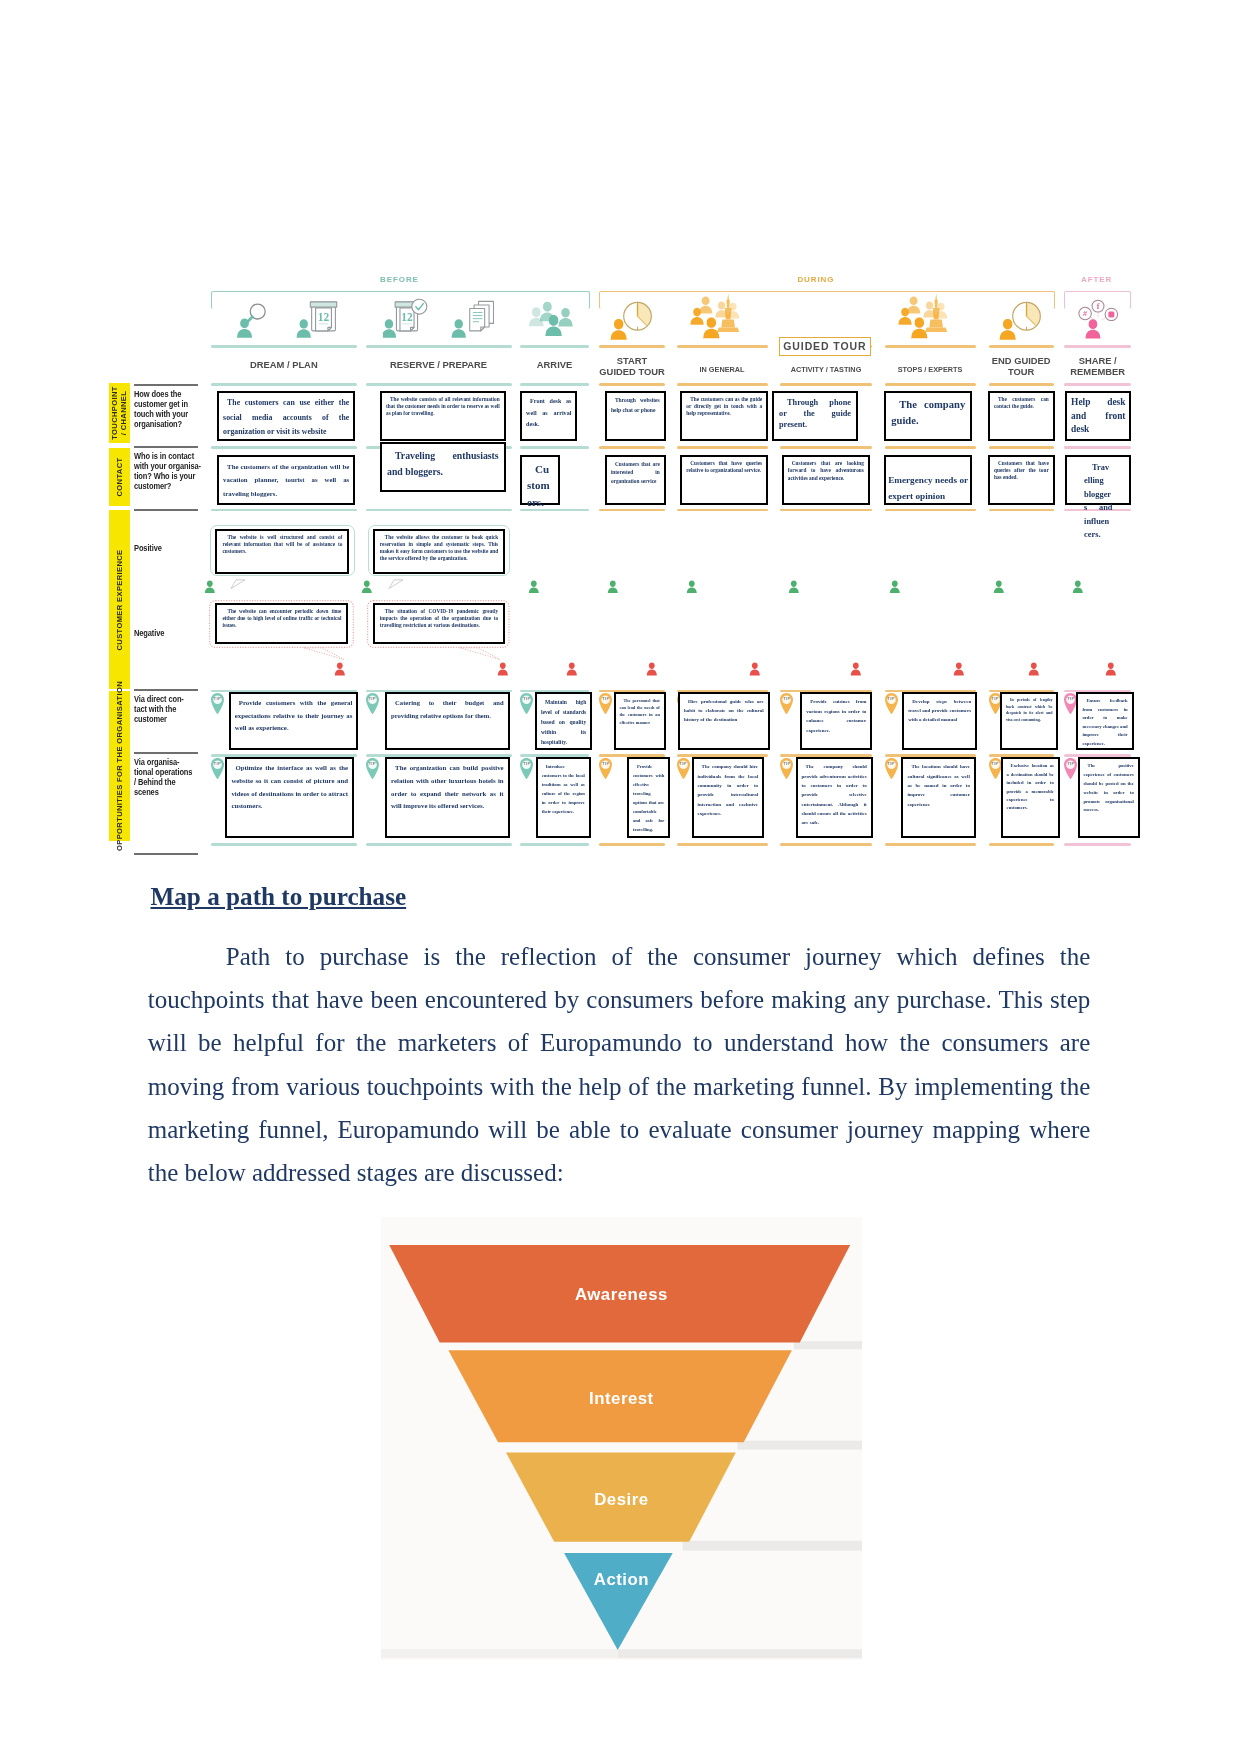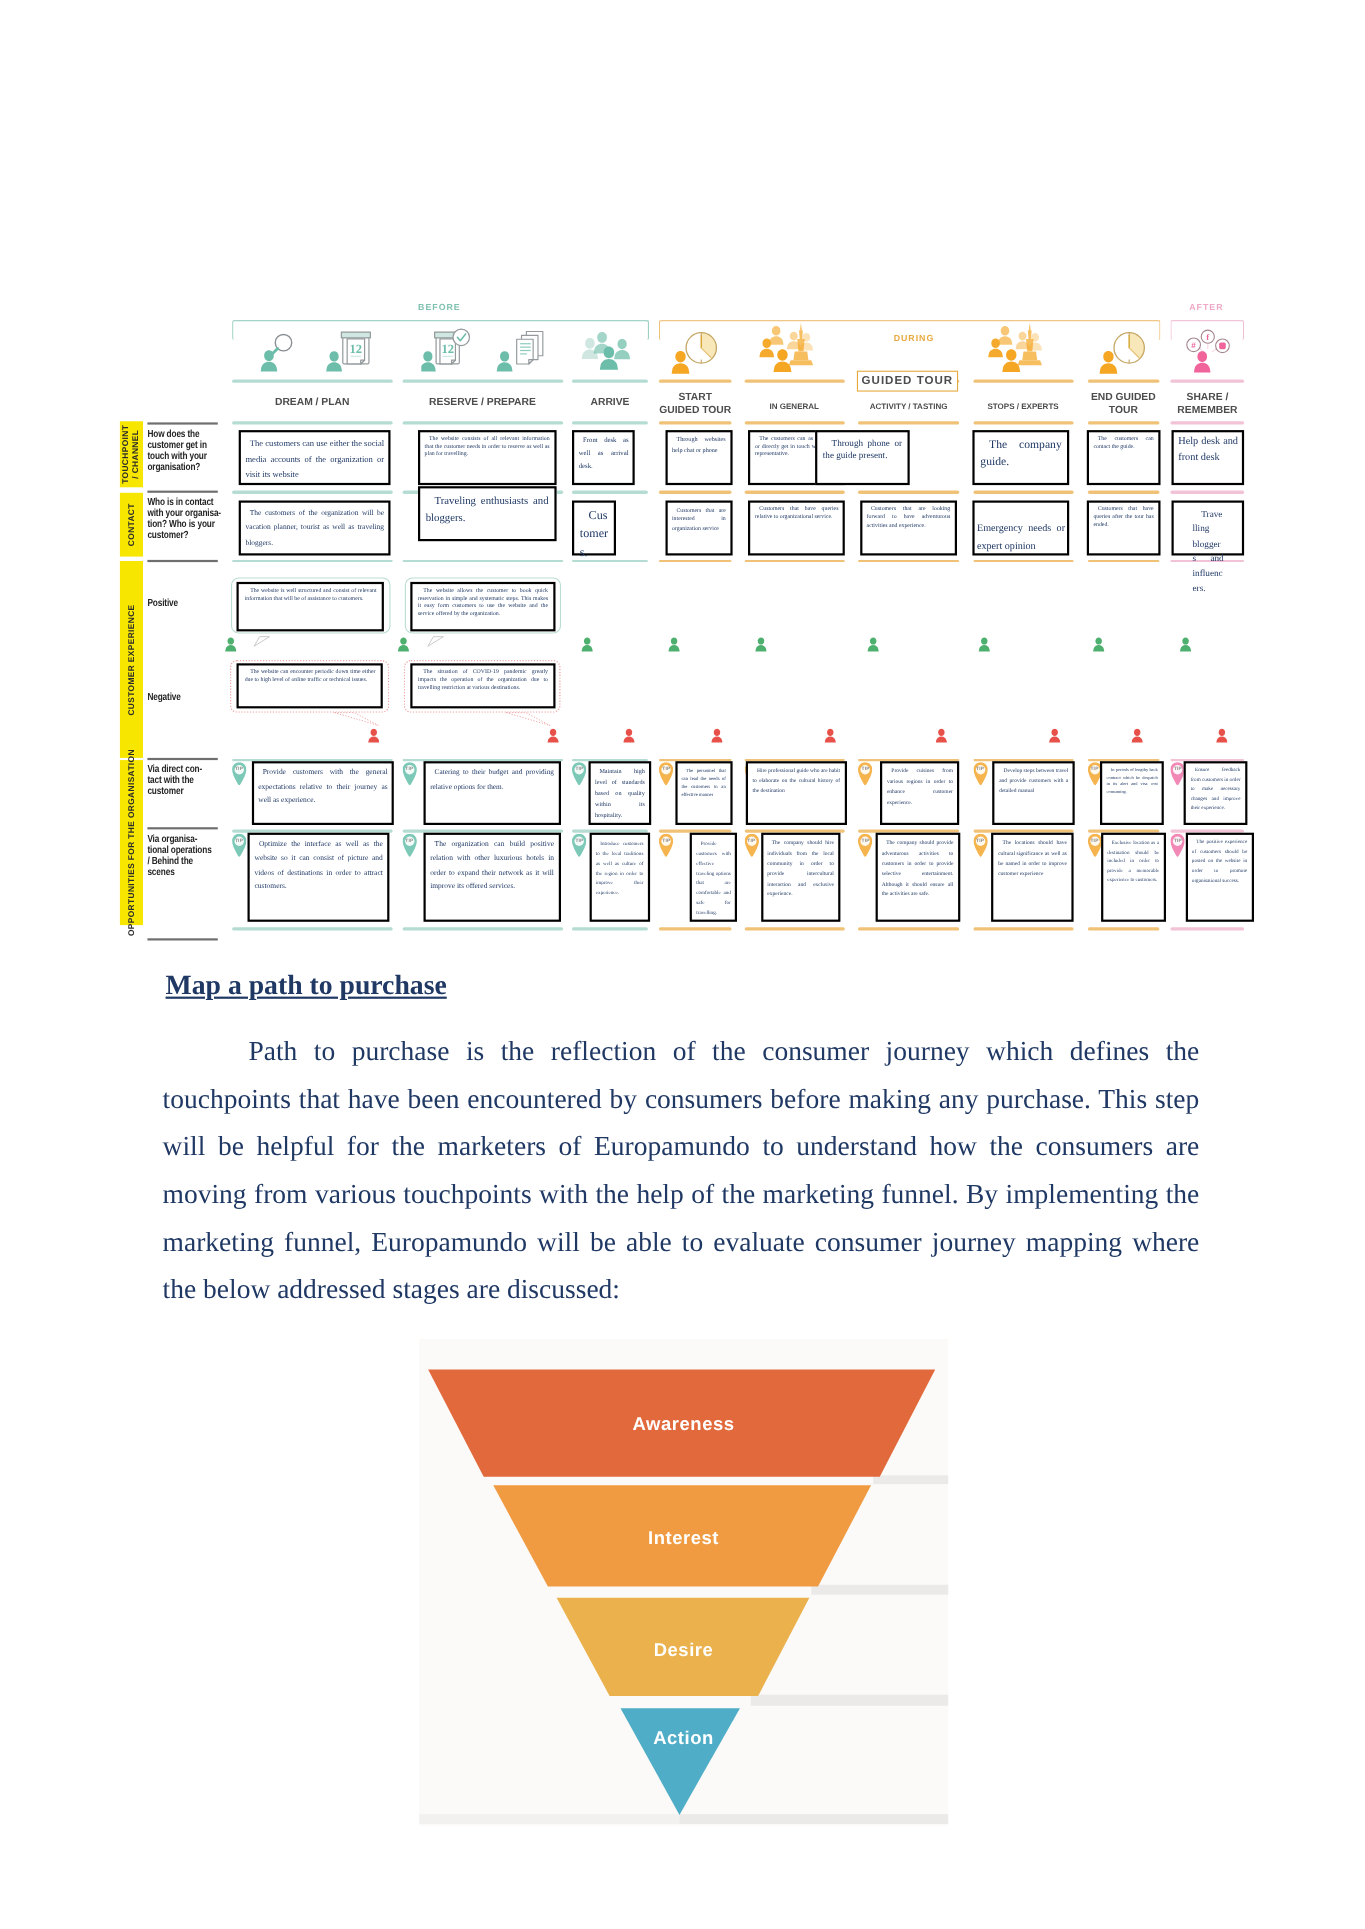--- a/index.html
+++ b/index.html
@@ -17,21 +17,21 @@
   .coltitle{position:absolute;font-weight:bold;color:#4c4c4c;text-align:center;line-height:1.18;}
 
   .sideband{position:absolute;background:#f7e600;}
   .sideband span{position:absolute;left:50%;top:50%;transform:translate(-50%,-50%) rotate(-90deg);
      white-space:nowrap;font-size:7.6px;font-weight:bold;color:#2b2b2b;letter-spacing:.35px;}
   .rowrule{position:absolute;height:2.2px;background:#6f6f6f;}
   .rowlabel{position:absolute;font-size:9.4px;font-weight:bold;color:#242424;line-height:9.9px;letter-spacing:-0.15px;transform-origin:0 0;transform:scaleX(0.80);}
 
   .cellline{position:absolute;height:2.6px;border-radius:2px;}
   .cbox{position:absolute;background:#fff;border:2.3px solid #000;box-sizing:border-box;}
-  .cbox p{margin:0;color:#1f3864;text-align:justify;font-family:"Liberation Serif",serif;overflow-wrap:anywhere;}
+  .cbox p{margin:0;color:#1f3864;text-align:justify;font-family:"Liberation Serif",serif;overflow-wrap:anywhere;font-weight:bold;}
 
   .bubble{position:absolute;box-sizing:border-box;border:1.3px solid #b9ddcf;border-radius:7px;background:#fff;}
   .bubble-neg{position:absolute;box-sizing:border-box;border-radius:7px;background:#fff;}
 
   .tippin{position:absolute;}
   .tippin .tiptxt{position:absolute;left:0;top:3.6px;width:100%;text-align:center;font-size:4.4px;font-weight:bold;color:#8a8a8a;letter-spacing:.2px;}
 
   .guided{position:absolute;border:1.4px solid #e8a93c;background:#fff;box-sizing:border-box;
      font-weight:bold;color:#4c4c4c;text-align:center;letter-spacing:.9px;}
 
@@ -46,21 +46,21 @@
   #funnel .lbl{position:absolute;font-family:"Liberation Sans",sans-serif;color:#fff;font-weight:bold;
      text-align:center;font-size:16.8px;letter-spacing:.5px;}
 </style>
 </head>
 <body>
 
 <div class="page">
   <div id="jmap">
       <div class="phase-label" style="left:210.8px;top:274.5px;width:377.3px;color:#7fc0ae;">BEFORE</div>
       <div class="bracket" style="left:210.8px;top:290.5px;width:377.3px;height:17px;border-color:#9ccfc2;"></div>
-      <div class="phase-label" style="left:604px;top:274.5px;width:453.79999999999995px;color:#e7a93e;margin-top:28px;">DURING</div>
+      <div class="phase-label" style="left:589px;top:274.5px;width:453.79999999999995px;color:#e7a93e;">DURING</div>
       <div class="bracket" style="left:599.3px;top:290.5px;width:453.79999999999995px;height:17px;border-color:#efc07a;"></div>
       <div class="phase-label" style="left:1064.4px;top:274.5px;width:64.59999999999991px;color:#efa9c6;">AFTER</div>
       <div class="bracket" style="left:1064.4px;top:290.5px;width:64.59999999999991px;height:17px;border-color:#f0bfd4;"></div>
       <div class="abs" style="left:227.8px;top:297px;width:48px;height:44px;"><svg viewBox="0 0 100 100" width="100%" height="100%">
           <circle cx="63" cy="33" r="17" fill="none" stroke="#8a8f93" stroke-width="2.9"></circle>
           <path d="M51 45 L41 55" stroke="#6cbda9" stroke-width="6" stroke-linecap="round" fill="none"></path>
           <g transform="translate(-8,29) scale(0.82)">
             <g opacity="1" fill="#6cbda9">
               <path d="M50 24c-6.6 0-12 5.4-12 12v3c0 6.6 5.4 12 12 12s12-5.4 12-12v-3c0-6.6-5.4-12-12-12z"></path>
               <path d="M50 53c-9.9 0-18.2 6.7-19.5 15.6L29 77.5h42l-1.5-8.9C68.2 59.7 59.9 53 50 53z"></path>
@@ -376,21 +376,21 @@
       </div>
       <div class="cbox" style="left:520.1px;top:391.1px;width:57.3px;height:50px;">
         <p style="font-size: 6.1px; line-height: 11.5px; margin: 3px 4px; text-indent: 4px;">Front desk as well as arrival desk.</p>
       </div>
       <div class="cbox" style="left:604.9px;top:391.1px;width:60.9px;height:50px;">
         <p style="font-size: 5.6px; line-height: 9.6px; margin: 3px 4px; text-indent: 4px;">Through websites help chat or phone</p>
       </div>
       <div class="cbox" style="left:680.3px;top:391.1px;width:87.9px;height:50px;">
         <p style="font-size: 5.3px; line-height: 7px; margin: 3px 4px; text-indent: 4px;">The customers can as the guide or directly get in touch with a help representative.</p>
       </div>
-      <div class="cbox" style="left:741px;top:391.1px;width:86px;height:50px;">
+      <div class="cbox" style="left:772px;top:391.1px;width:86px;height:50px;">
         <p style="font-size: 8.3px; line-height: 11px; margin: 4px 5px; text-indent: 8px;">Through phone or the guide present.</p>
       </div>
       <div class="cbox" style="left: 884.2px; top: 391.1px; width: 88px; height: 50px;">
         <p style="font-size: 10.6px; line-height: 15.5px; margin: 4px 5px; text-indent: 8px;">The company guide.</p>
       </div>
       <div class="cbox" style="left:988px;top:391.1px;width:66.8px;height:50px;">
         <p style="font-size: 5.3px; line-height: 7px; margin: 3px 4px; text-indent: 4px;">The customers can contact the guide.</p>
       </div>
       <div class="cbox" style="left:1065.1px;top:391.1px;width:66.4px;height:50px;">
         <p style="font-size: 9.4px; line-height: 13.5px; margin: 3px 4px; text-indent: 0px;">Help desk and front desk</p>

